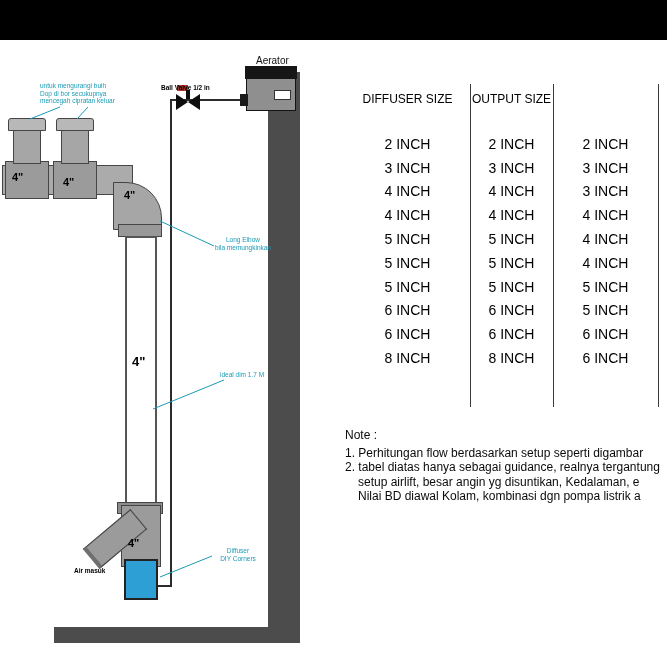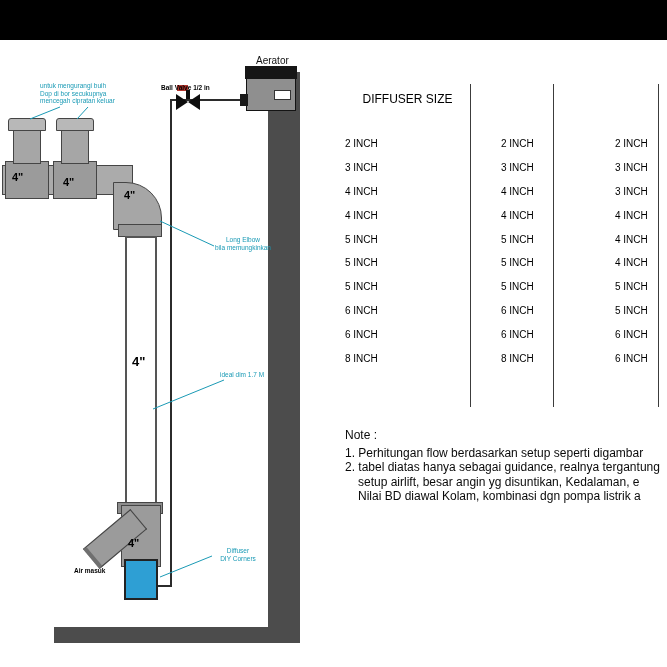--- a/index.html
+++ b/index.html
@@ -37,25 +37,25 @@
   
   .lbl { position:absolute; white-space:nowrap; }
   .teal { color:#1a9ab5; font-size:6.5px; line-height:7.5px; }
   .tiny-b { color:#000; font-size:6.5px; font-weight:bold; }
   .sz { color:#000; font-size:11px; font-weight:bold; }
   .sz-big { font-size:13px; }
   .aer-txt { font-size:10px; color:#111; }
 
   
   .tbl { left:345px; top:84px; width:313px; }
-  .t-grid { display:grid; grid-template-columns:125px 83px 105px;gap:31px; }
+  .t-grid { display:grid; grid-template-columns:125px 83px 105px; }
   .t-head { padding-top:8px; height:48px; }
   .t-hcell { text-align:center; font-size:12px; }
   .t-row { height:23.8px; align-items:center; }
-  .t-cell { text-align:left; font-size:10px; }
+  .t-cell { text-align:center; font-size:14px; }
   .vline { width:1px; height:323px; background:#3c3c3c; top:84px; }
 
   
   .notes { left:345px; top:428px; width:400px; font-size:12px; line-height:14.5px; color:#0a0a0a; }
   .note-title { margin-bottom:3px; }
   .note-cont { padding-left:13px; }
 </style>
 </head>
 <body>
 
@@ -127,20 +127,21 @@
   <div class="abs" style="left:214px; top:547px; width:48px; text-align:center;">
     <div class="teal">Diffuser</div>
     <div class="teal">DIY Corners</div>
   </div>
 
   <div class="lbl tiny-b" style="left:74px; top:567px;">Air masuk</div>
 
   <div class="abs tbl">
     <div class="t-grid t-head">
       <div class="t-hcell">DIFFUSER SIZE</div>
+      <div class="t-hcell">OUTPUT SIZE</div>
     </div>
     <div class="t-grid t-row">
       <div class="t-cell">2 INCH</div>
       <div class="t-cell">2 INCH</div>
       <div class="t-cell">2 INCH</div>
     </div>
     <div class="t-grid t-row">
       <div class="t-cell">3 INCH</div>
       <div class="t-cell">3 INCH</div>
       <div class="t-cell">3 INCH</div>

